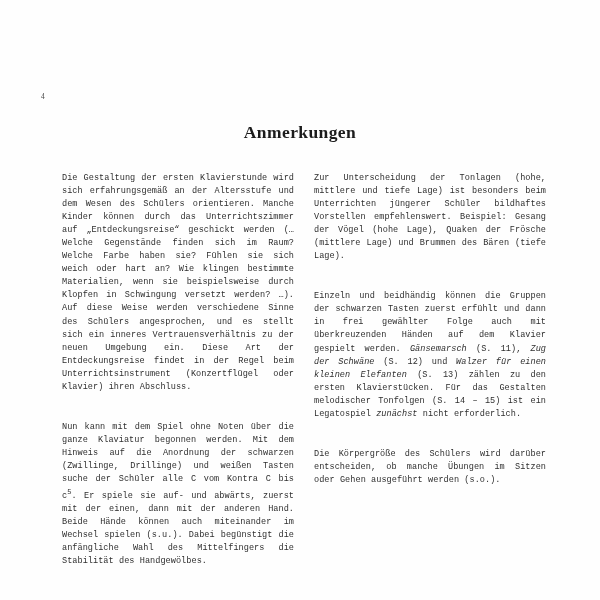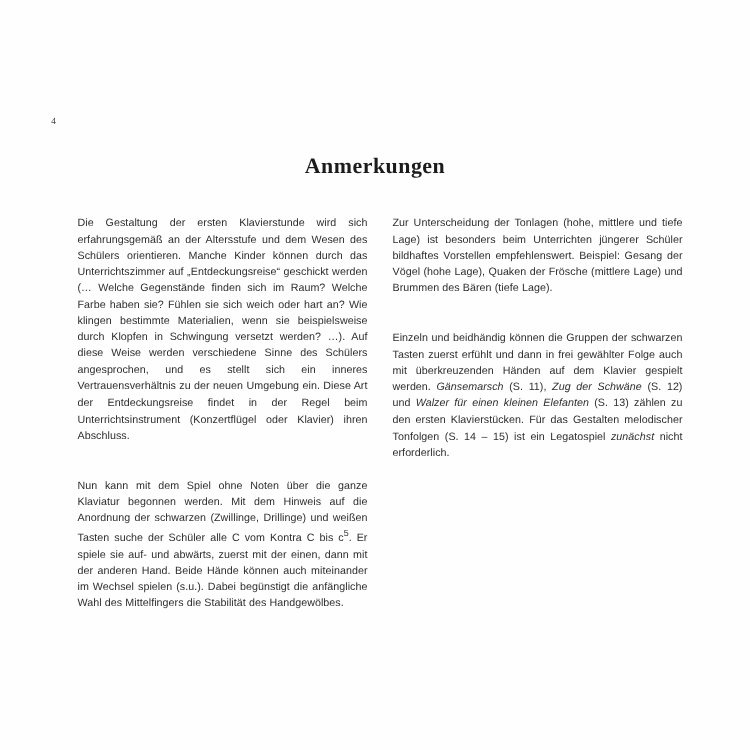--- a/index.html
+++ b/index.html
@@ -64,21 +64,21 @@
 
   .col p {
     margin: 0;
     font-size: 8.55px;
     line-height: 13.05px;
     text-align: justify;
     text-justify: inter-word;
     color: #2e2e2e;
     hyphens: manual;
     -webkit-hyphens: manual;
-    font-family: Liberation Sans, sans-serif;
+    font-family: Liberation Mono, monospace;
   }
 
   .col p + p {
     margin-top: 27px;
   }
 
   .col p em {
     font-style: italic;
   }
 
@@ -98,16 +98,17 @@
   <div class="page-title">Anmerkungen</div>
 
   <div class="columns">
     <div class="col">
         <p><span>Die Gestaltung der ersten Klavierstunde wird sich erfahrungsgemäß an der Altersstufe und dem Wesen des Schülers orientieren. Manche Kinder können durch das Unterrichtszimmer auf „Entdeckungsreise“ geschickt werden (… Welche Gegenstände finden sich im Raum? Welche Farbe haben sie? Fühlen sie sich weich oder hart an? Wie klingen bestimmte Materialien, wenn sie beispielsweise durch Klopfen in Schwingung versetzt werden? …). Auf diese Weise werden verschiedene Sinne des Schülers angesprochen, und es stellt sich ein inneres Vertrauensverhältnis zu der neuen Umgebung ein. Diese Art der Entdeckungsreise findet in der Regel beim Unterrichtsinstrument (Konzertflügel oder Klavier) ihren Abschluss.</span></p>
         <p><span>Nun kann mit dem Spiel ohne Noten über die ganze Klaviatur begonnen werden. Mit dem Hinweis auf die Anordnung der schwarzen (Zwillinge, Drillinge) und weißen Tasten suche der Schüler alle C vom Kontra C bis c</span><sup>5</sup><span>. Er spiele sie auf- und abwärts, zuerst mit der einen, dann mit der anderen Hand. Beide Hände können auch miteinander im Wechsel spielen (s.u.). Dabei begünstigt die anfängliche Wahl des Mittelfingers die Stabilität des Handgewölbes.</span></p>
       </div>
     <div class="col">
         <p><span>Zur Unterscheidung der Tonlagen (hohe, mittlere und tiefe Lage) ist besonders beim Unterrichten jüngerer Schüler bildhaftes Vorstellen empfehlenswert. Beispiel: Gesang der Vögel (hohe Lage), Quaken der Frösche (mittlere Lage) und Brummen des Bären (tiefe Lage).</span></p>
         <p><span>Einzeln und beidhändig können die Gruppen der schwarzen Tasten zuerst erfühlt und dann in frei gewählter Folge auch mit überkreuzenden Händen auf dem Klavier gespielt werden. </span><em>Gänsemarsch</em><span> (S. 11), </span><em>Zug der Schwäne</em><span> (S. 12) und </span><em>Walzer für einen kleinen Elefanten</em><span> (S. 13) zählen zu den ersten Klavierstücken. Für das Gestalten melodischer Tonfolgen (S. 14 – 15) ist ein Legatospiel </span><em>zunächst</em><span> nicht erforderlich.</span></p>
+        <p><span>Die Körpergröße des Schülers wird darüber entscheiden, ob manche Übungen im Sitzen oder Gehen ausgeführt werden (s.o.).</span></p>
       </div>
   </div>
 
 </div>
 
 </body></html>

